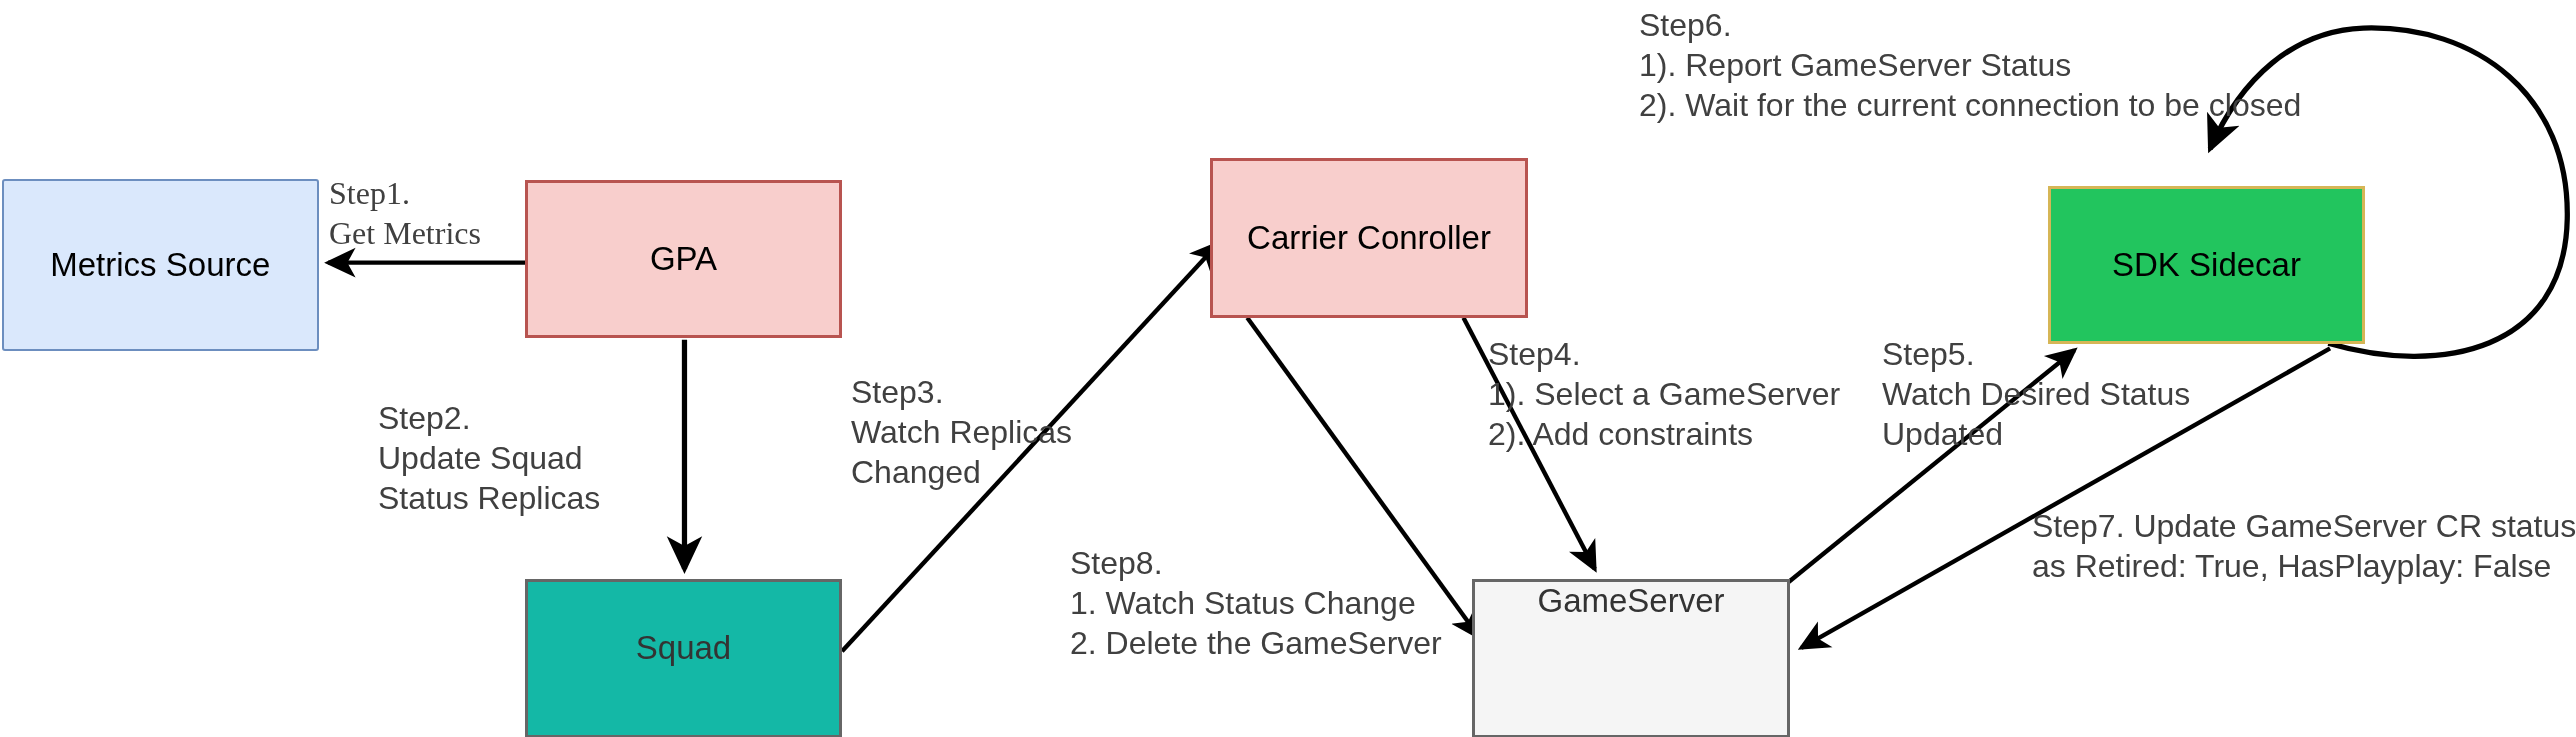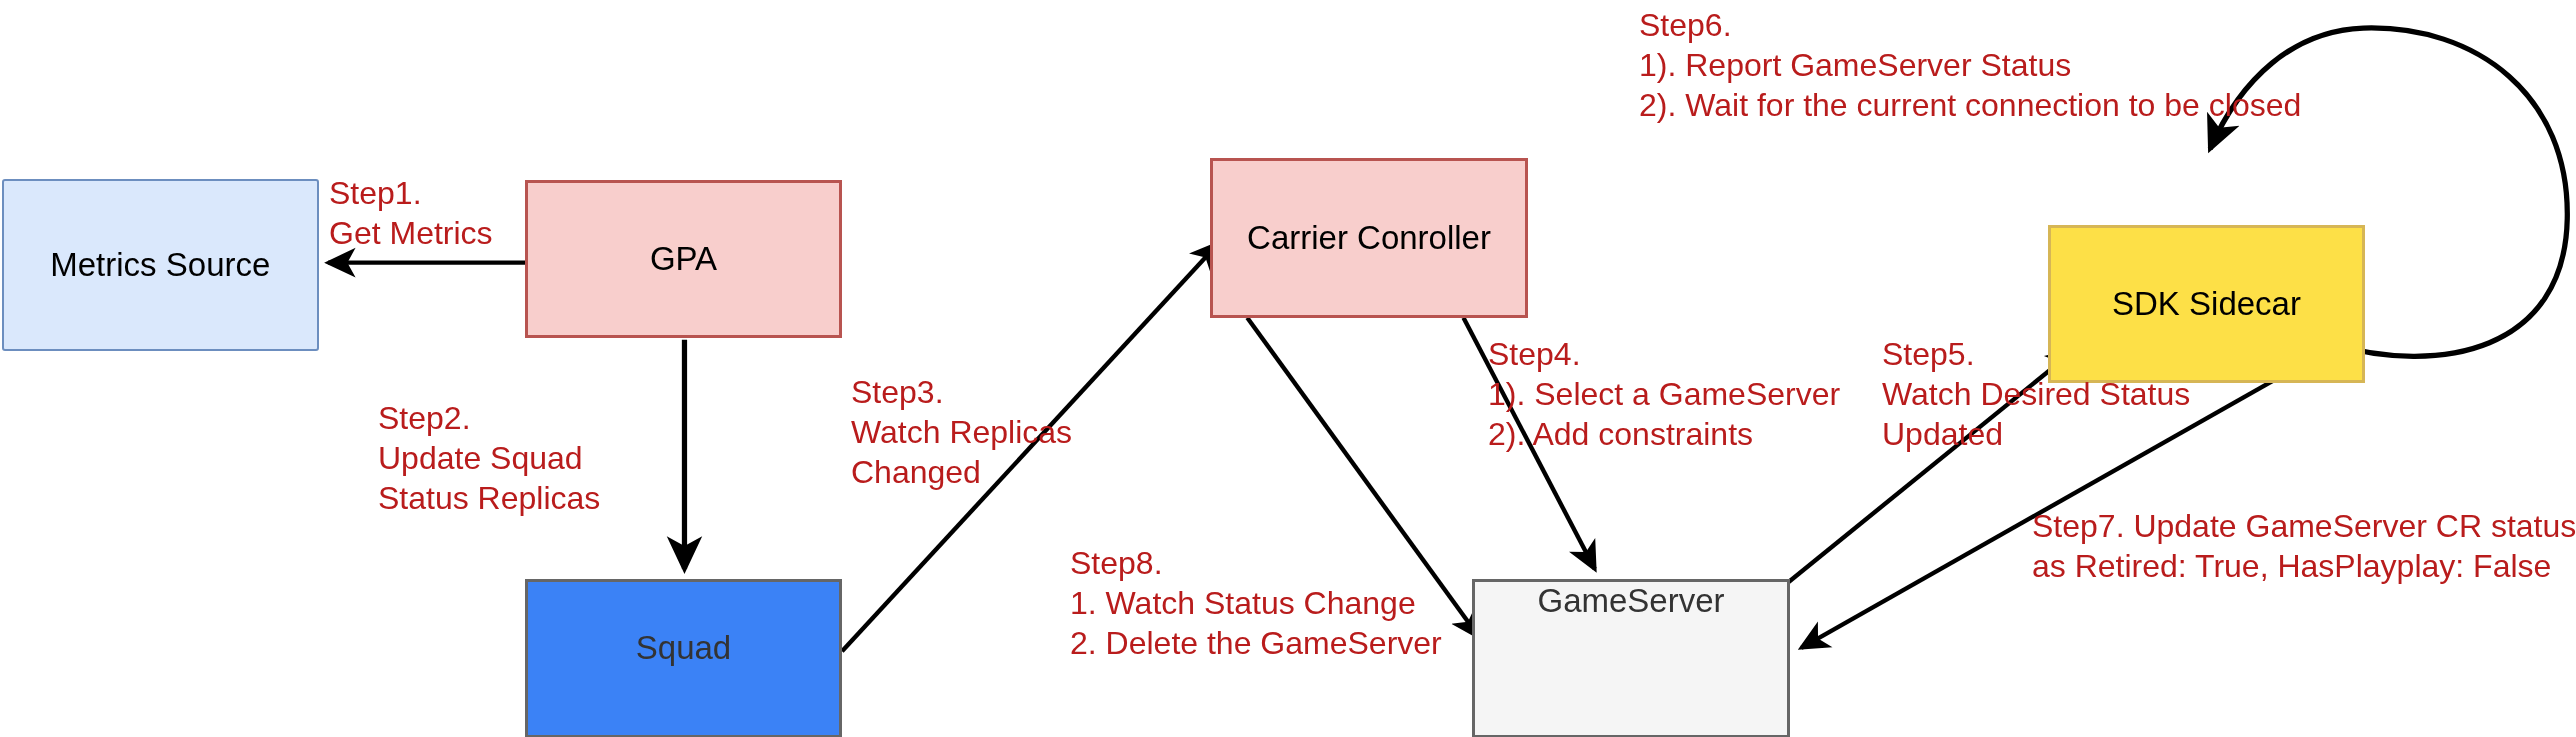--- a/index.html
+++ b/index.html
@@ -51,50 +51,49 @@
   }
   .node-carrier-controller {
     left: 1210px; top: 158px;
     width: 318px; height: 160px;
     background: #f8cecc;
     border: 3.5px solid #b85450;
   }
   .node-sdk-sidecar {
     left: 2048px; top: 186px;
     width: 317px; height: 158px;
-    background: #fde047;
+    background: #22c55e;
     border: 3.5px solid #d6b656;
-    margin-top: 39px;
   }
   .node-squad {
     left: 525px; top: 579px;
     width: 317px; height: 159px;
-    background: #3b82f6;
+    background: #14b8a6;
     border: 3.5px solid #666666;
     color: #333333;
     align-items: flex-start;
     padding-top: 47px;
   }
   .node-gameserver {
     left: 1472px; top: 579px;
     width: 318px; height: 159px;
     background: #f5f5f5;
     border: 3.5px solid #666666;
     color: #333333;
     align-items: flex-start;
   }
   .edge-label {
     position: absolute;
     font-size: 32px;
     line-height: 1.25;
-    color: #b91c1c;
+    color: #404040;
     white-space: pre;
     background: transparent;
   }
-  .lbl-step1 { left: 329px;  top: 173px; }
+  .lbl-step1 { left: 329px;  top: 173px; font-family: Liberation Serif, serif; }
   .lbl-step2 { left: 378px;  top: 398px; }
   .lbl-step3 { left: 851px;  top: 372px; }
   .lbl-step4 { left: 1488px; top: 334px; }
   .lbl-step5 { left: 1882px; top: 334px; }
   .lbl-step6 { left: 1639px; top: 5.3px;   }
   .lbl-step7 { left: 2032px; top: 506px; }
   .lbl-step8 { left: 1070px; top: 543px; }
 </style>
 </head>
 <body>

